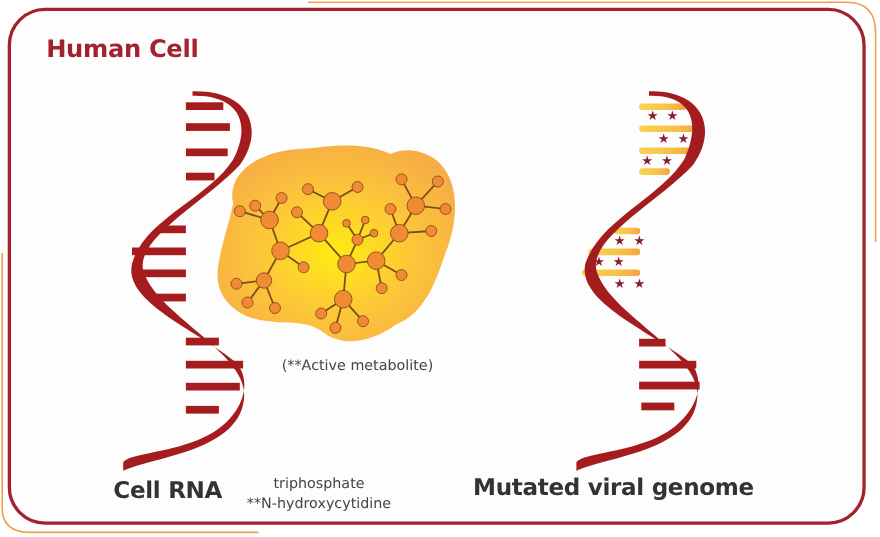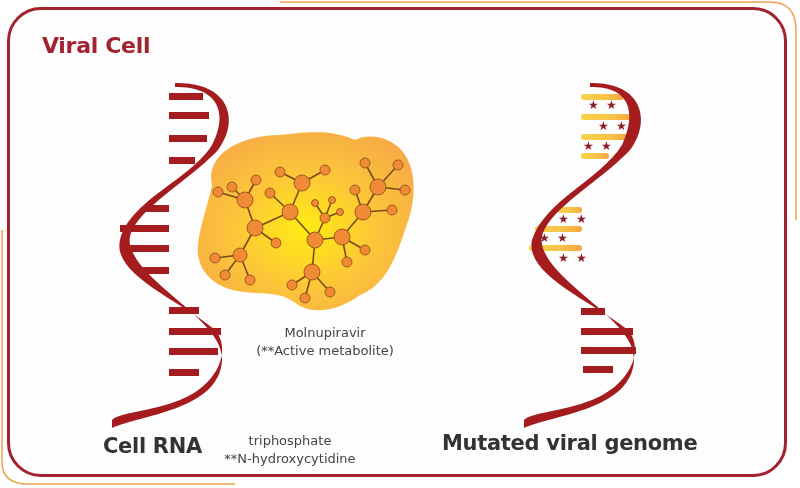--- a/index.html
+++ b/index.html
@@ -13,21 +13,21 @@
 </head>
 <body>
 
 <svg class="art" width="800" height="488" viewBox="0 0 800 488">
   <path d="M280 2 H770 Q796 2 796 30 V220" fill="none" stroke="#f0a04b" stroke-width="1.5"></path>
   <path d="M2 230 V462 Q2 484 28 484 H235" fill="none" stroke="#f0a04b" stroke-width="1.5"></path>
 </svg>
 
 <div class="frame"></div>
 
-<div class="title">Viral Cell</div>
+<div class="title">Human Cell</div>
 
 <svg class="art" width="800" height="488" viewBox="0 0 800 488">
   <defs>
     <radialGradient id="blobGrad" cx="0.5" cy="0.55" r="0.6">
       <stop offset="0" stop-color="#ffec12"></stop>
       <stop offset="0.55" stop-color="#fcc53a"></stop>
       <stop offset="1" stop-color="#f6ad45"></stop>
     </radialGradient>
     <linearGradient id="barGrad" x1="0" y1="0" x2="1" y2="0">
       <stop offset="0" stop-color="#f9d24a"></stop>
@@ -157,23 +157,22 @@
         <text x="576" y="223">★</text>
       <text x="539" y="242">★</text>
         <text x="557" y="242">★</text>
       <text x="558" y="262">★</text>
         <text x="576" y="262">★</text>
     </g>
   </g>
 </svg>
 
 <div class="label-small" style="left:230px; top:324px; width:190px;">
-  <div>Molnupiravir</div>
   <div>(**Active metabolite)</div>
 </div>
 
 <div class="label-small" style="left:200px; top:432px; width:180px;">
   <div>triphosphate</div>
   <div>**N-hydroxycytidine</div>
 </div>
 
 <div class="label-big" style="left:103px; top:434px;">Cell RNA</div>
-<div class="label-big" style="left:442px; top:431px;">Mutated viral genome</div>
+<div class="label-big" style="left:430px; top:431px;">Mutated viral genome</div>
 
 </body></html>

